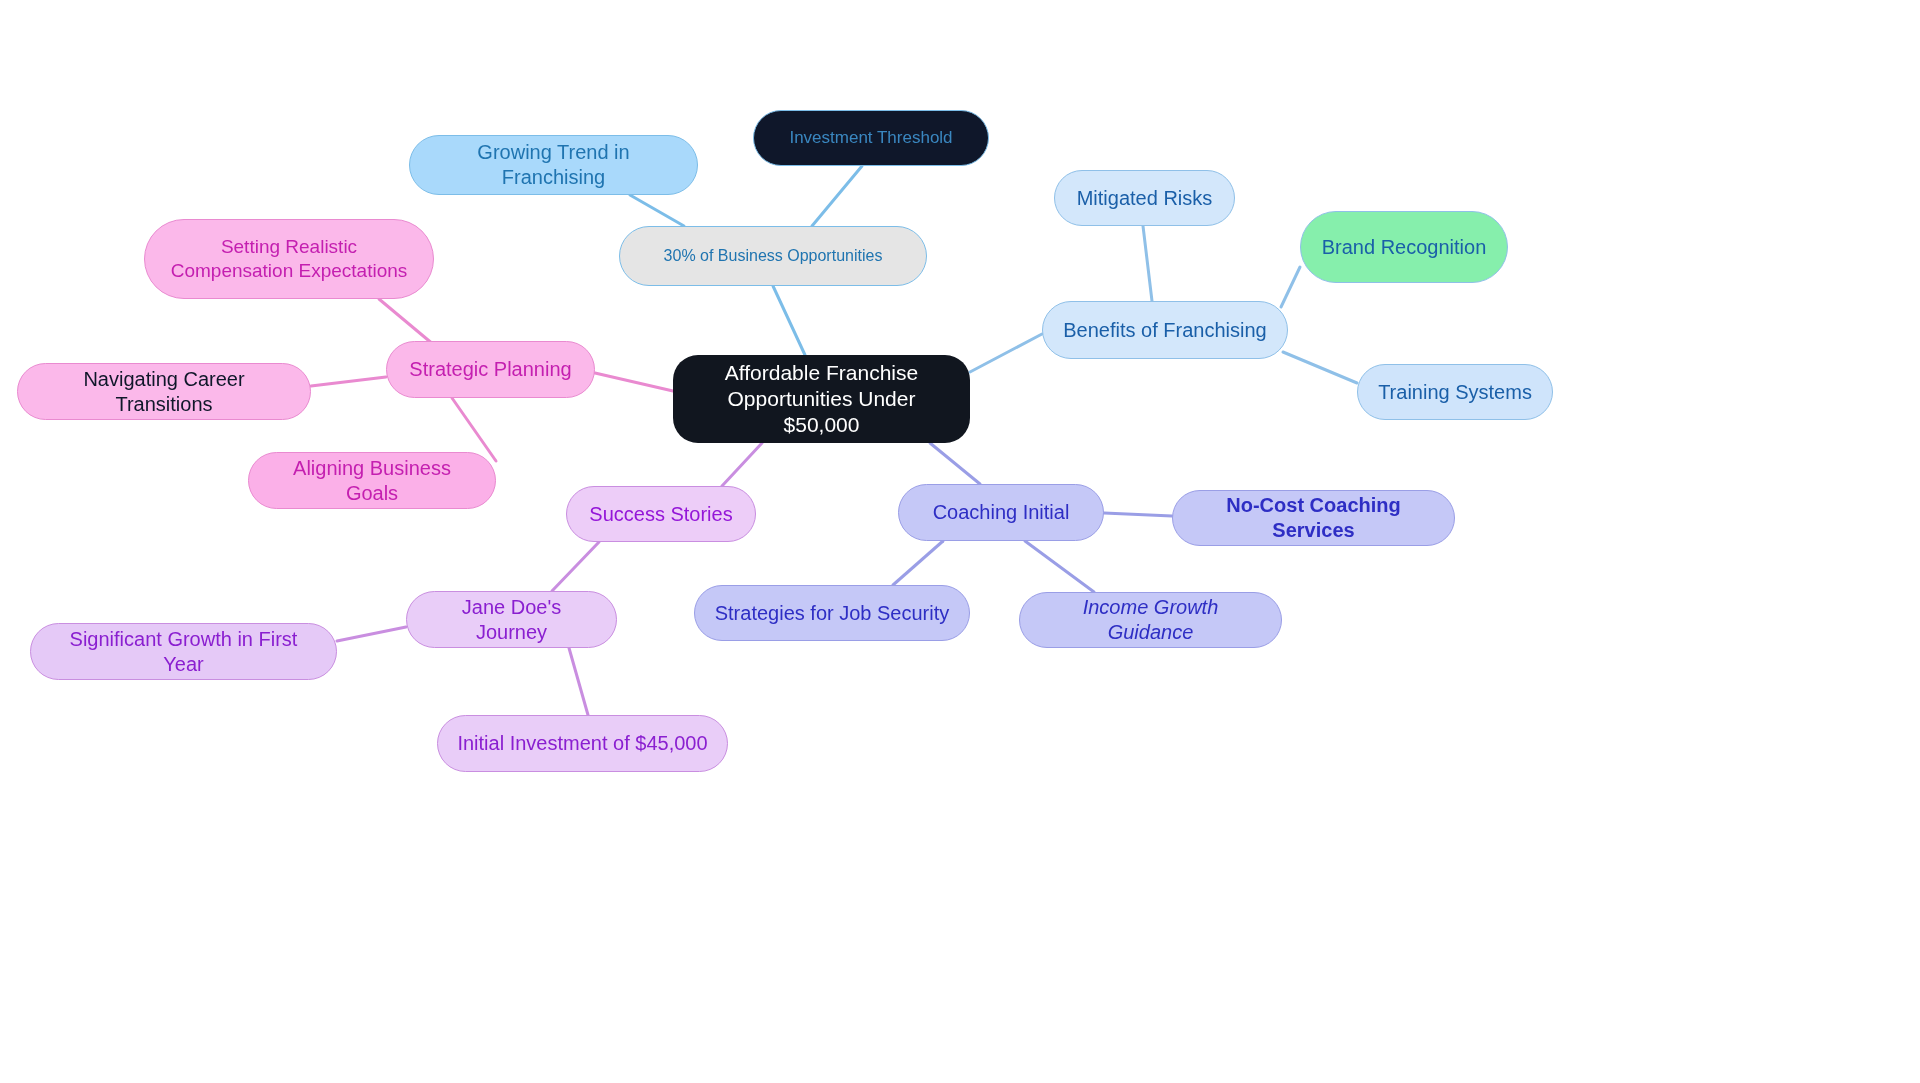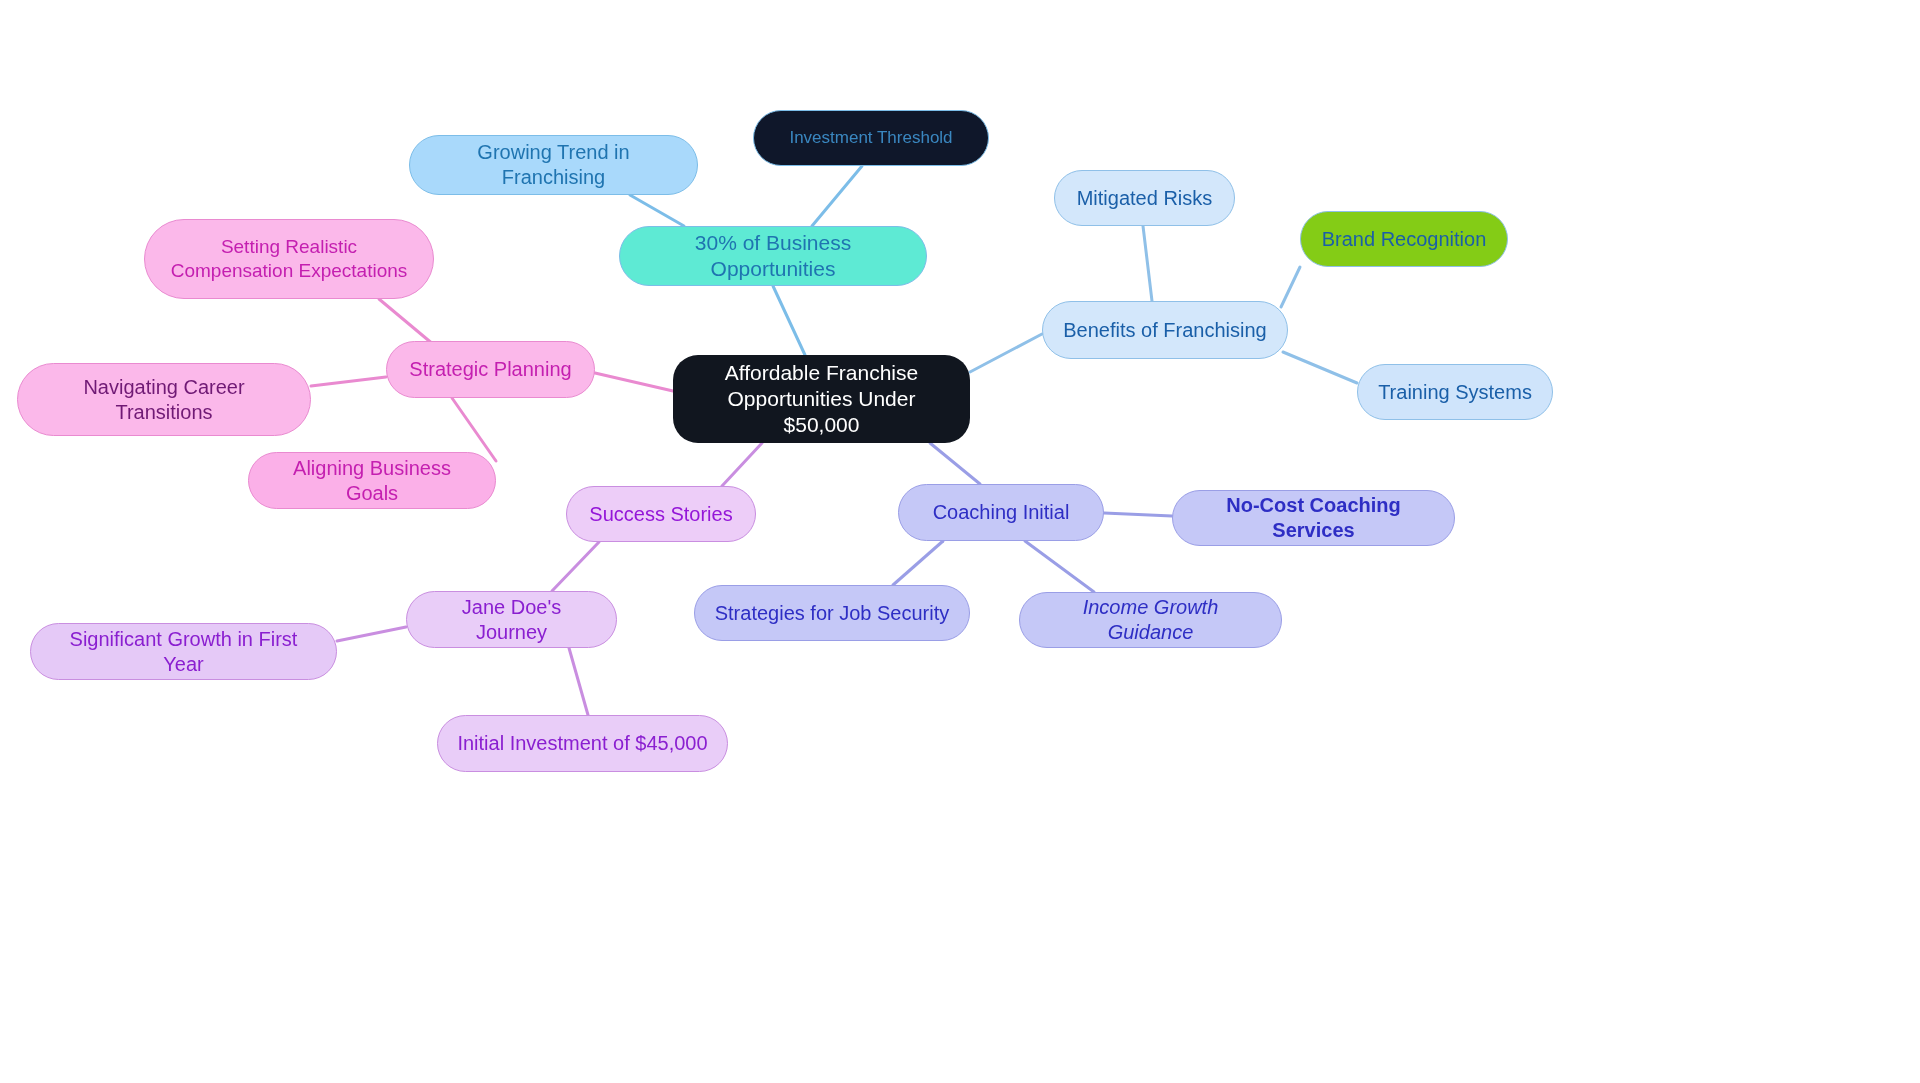--- a/index.html
+++ b/index.html
@@ -64,36 +64,36 @@
       <line x1="762" y1="443" x2="722" y2="486" stroke="#c98ee0" stroke-width="3" stroke-linecap="round"></line>
       <line x1="599" y1="542" x2="552" y2="591" stroke="#c98ee0" stroke-width="3" stroke-linecap="round"></line>
       <line x1="406" y1="627" x2="337" y2="641" stroke="#c98ee0" stroke-width="3" stroke-linecap="round"></line>
       <line x1="569" y1="648" x2="588" y2="715" stroke="#c98ee0" stroke-width="3" stroke-linecap="round"></line>
       <line x1="673" y1="391" x2="595" y2="373" stroke="#e98ad0" stroke-width="3" stroke-linecap="round"></line>
       <line x1="434" y1="345" x2="379" y2="299" stroke="#e98ad0" stroke-width="3" stroke-linecap="round"></line>
       <line x1="386" y1="377" x2="311" y2="386" stroke="#e98ad0" stroke-width="3" stroke-linecap="round"></line>
       <line x1="452" y1="398" x2="496" y2="461" stroke="#e98ad0" stroke-width="3" stroke-linecap="round"></line>
     </svg>
   <div id="nodes">
-      <div class="node" style="left: 619px; top: 226px; width: 308px; height: 60px; font-size: 21px; background: #5eead4; color: rgb(31, 116, 176); border-color: rgb(124, 189, 232);"><span>30% of Business Opportunities</span></div>
+      <div class="node" style="left: 619px; top: 226px; width: 308px; height: 60px; font-size: 16px; background: #e5e5e5; color: rgb(31, 116, 176); border-color: rgb(124, 189, 232);"><span>30% of Business Opportunities</span></div>
       <div class="node" style="left: 409px; top: 135px; width: 289px; height: 60px; font-size: 20px; background: rgb(169, 217, 251); color: rgb(31, 116, 176); border-color: rgb(124, 189, 232);"><span>Growing Trend in Franchising</span></div>
       <div class="node" style="left: 753px; top: 110px; width: 236px; height: 56px; font-size: 17px; background: #0f172a; color: rgb(58, 135, 192); border-color: rgb(124, 189, 232);"><span>Investment Threshold</span></div>
       <div class="node" style="left: 1042px; top: 301px; width: 246px; height: 58px; font-size: 20px; background: rgb(211, 231, 251); color: rgb(26, 95, 168); border-color: rgb(143, 192, 232);"><span>Benefits of Franchising</span></div>
       <div class="node" style="left: 1054px; top: 170px; width: 181px; height: 56px; font-size: 20px; background: rgb(211, 231, 251); color: rgb(26, 95, 168); border-color: rgb(143, 192, 232);"><span>Mitigated Risks</span></div>
-      <div class="node" style="left: 1300px; top: 211px; width: 208px; height: 56px; font-size: 20px; background: #84cc16; color: rgb(26, 95, 168); border-color: rgb(143, 192, 232);"><span>Brand Recognition</span></div>
+      <div class="node" style="left: 1300px; top: 211px; width: 208px; height: 72px; font-size: 20px; background: #86efac; color: rgb(26, 95, 168); border-color: rgb(143, 192, 232);"><span>Brand Recognition</span></div>
       <div class="node" style="left: 1357px; top: 364px; width: 196px; height: 56px; font-size: 20px; background: rgb(207, 228, 251); color: rgb(26, 95, 168); border-color: rgb(143, 192, 232);"><span>Training Systems</span></div>
       <div class="node" style="left: 898px; top: 484px; width: 206px; height: 57px; font-size: 20px; background: rgb(197, 200, 247); color: rgb(46, 46, 196); border-color: rgb(154, 158, 230);"><span>Coaching Initial</span></div>
       <div class="node" style="left: 1172px; top: 490px; width: 283px; height: 56px; font-size: 20px; background: rgb(197, 200, 247); color: rgb(46, 46, 196); border-color: rgb(154, 158, 230); font-weight: bold;"><span>No-Cost Coaching Services</span></div>
       <div class="node" style="left: 694px; top: 585px; width: 276px; height: 56px; font-size: 20px; background: rgb(197, 200, 247); color: rgb(46, 46, 196); border-color: rgb(154, 158, 230);"><span>Strategies for Job Security</span></div>
       <div class="node" style="left: 1019px; top: 592px; width: 263px; height: 56px; font-size: 20px; background: rgb(197, 200, 247); color: rgb(46, 46, 196); border-color: rgb(154, 158, 230); font-style: italic;"><span>Income Growth Guidance</span></div>
       <div class="node" style="left: 566px; top: 486px; width: 190px; height: 56px; font-size: 20px; background: rgb(237, 205, 248); color: rgb(148, 22, 216); border-color: rgb(201, 142, 224);"><span>Success Stories</span></div>
       <div class="node" style="left: 406px; top: 591px; width: 211px; height: 57px; font-size: 20px; background: rgb(233, 205, 248); color: rgb(138, 31, 208); border-color: rgb(201, 142, 224);"><span>Jane Doe's Journey</span></div>
       <div class="node" style="left: 30px; top: 623px; width: 307px; height: 57px; font-size: 20px; background: rgb(229, 201, 247); color: rgb(138, 31, 208); border-color: rgb(201, 142, 224);"><span>Significant Growth in First Year</span></div>
       <div class="node" style="left: 437px; top: 715px; width: 291px; height: 57px; font-size: 20px; background: rgb(233, 205, 248); color: rgb(138, 31, 208); border-color: rgb(201, 142, 224);"><span>Initial Investment of $45,000</span></div>
       <div class="node" style="left: 386px; top: 341px; width: 209px; height: 57px; font-size: 20px; background: rgb(251, 184, 234); color: rgb(196, 31, 176); border-color: rgb(233, 138, 208);"><span>Strategic Planning</span></div>
       <div class="node" style="left: 144px; top: 219px; width: 290px; height: 80px; font-size: 19px; background: rgb(251, 184, 234); color: rgb(196, 31, 176); border-color: rgb(233, 138, 208);"><span>Setting Realistic
 Compensation Expectations</span></div>
-      <div class="node" style="left: 17px; top: 363px; width: 294px; height: 73px; font-size: 20px; background: rgb(251, 184, 234); color: #701a75; border-color: rgb(233, 138, 208);"><span>Navigating Career Transitions</span></div>
+      <div class="node" style="left: 17px; top: 363px; width: 294px; height: 57px; font-size: 20px; background: rgb(251, 184, 234); color: #0f172a; border-color: rgb(233, 138, 208);"><span>Navigating Career Transitions</span></div>
       <div class="node" style="left: 248px; top: 452px; width: 248px; height: 57px; font-size: 20px; background: rgb(251, 176, 232); color: rgb(196, 31, 176); border-color: rgb(233, 138, 208);"><span>Aligning Business Goals</span></div>
       <div class="node root" style="left: 673px; top: 355px; width: 297px; height: 88px; font-size: 21px; border-radius: 25px;"><span>Affordable Franchise
 Opportunities Under $50,000</span></div>
     </div>
 </div>
 
 </body></html>

